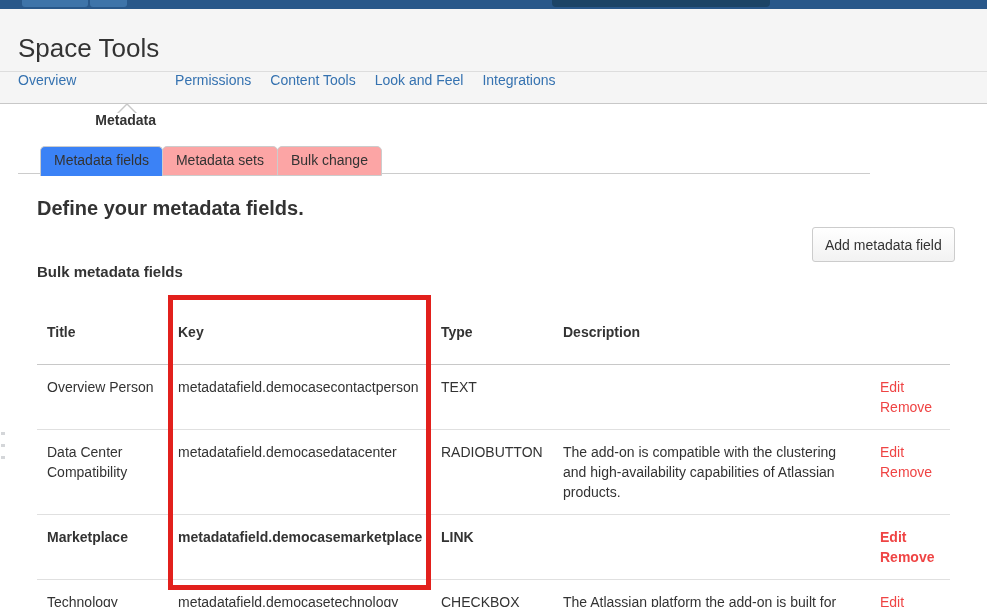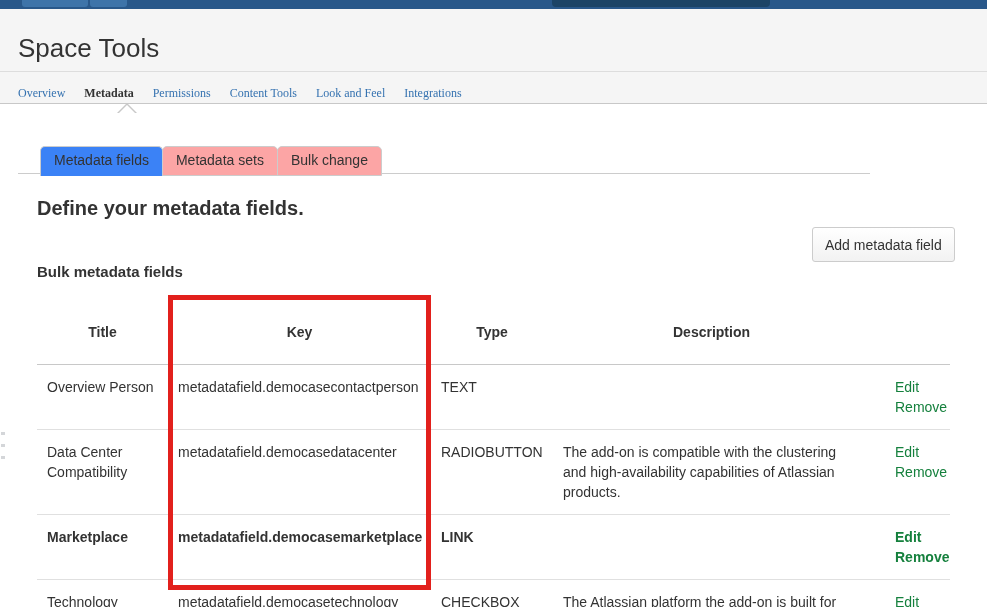--- a/index.html
+++ b/index.html
@@ -14,23 +14,23 @@
   .topbar { position:absolute; left:0; top:0; width:987px; height:9px; background:#29588a; }
   .topbar-btn { position:absolute; top:0; height:7px; background:#3e74a9; border-radius:0 0 3px 3px; cursor:pointer; }
   .topbar-btn.b1 { left:22px; width:66px; }
   .topbar-btn.b2 { left:90px; width:37px; }
   .topbar-search { position:absolute; left:552px; top:0; width:218px; height:7px; background:#1c4466; border-radius:0 0 4px 4px; }
 
   
   .page-header { position:absolute; left:0; top:9px; width:987px; height:94px; background:#f5f5f5; border-bottom:1px solid #c8c8c8; }
   .page-title { position:absolute; left:18px; top:24px; font-size:26px; line-height:30px; color:#333; font-weight:400; }
   .header-divider { position:absolute; left:0; top:62px; width:987px; border-top:1px solid #ddd; }
-  .space-nav { position:absolute; left:18px; top:76px; display:flex; gap:19px; font-size:12px; line-height:17px;font-family:Liberation Serif, serif; }
+  .space-nav { position:absolute; left:18px; top:63px; display:flex; gap:19px; font-size:14px; line-height:17px; }
   .space-nav a { color:#3572b0; }
-  .space-nav a.active { color:#333; font-weight:bold; cursor:default; }
+  .space-nav a.active { color:#333; font-weight:bold; cursor:default;margin-top:40px; }
 
   
   .notch-outer { position:absolute; left:117px; top:103px; width:0; height:0;
     border-left:10px solid transparent; border-right:10px solid transparent; border-bottom:10px solid #c8c8c8; }
   .notch-inner { position:absolute; left:119px; top:105px; width:0; height:0;
     border-left:8px solid transparent; border-right:8px solid transparent; border-bottom:8px solid #fff; }
 
   
   .tab-strip-line { position:absolute; left:18px; top:173px; width:852px; border-top:1px solid #ccc; }
   .tabs { position:absolute; left:40px; top:146px; display:flex; z-index:2; }
@@ -44,27 +44,27 @@
     font-family:"Liberation Sans", sans-serif; font-size:14px; color:#333;
     background:linear-gradient(#ffffff,#f2f2f2); border:1px solid #ccc; border-radius:3px; cursor:pointer; }
   .table-title { position:absolute; left:37px; top:263px; font-size:15px; font-weight:bold; color:#333; }
 
   .meta-table { position:absolute; left:37px; top:318px; width:913px; border-collapse:collapse; font-size:14px; table-layout:fixed; }
   .meta-table col.c-title { width:131px; }
   .meta-table col.c-key   { width:263px; }
   .meta-table col.c-type  { width:122px; }
   .meta-table col.c-desc  { width:317px; }
   .meta-table col.c-act   { width:80px; }
-  .meta-table th { text-align:center; font-weight:bold; color:#333; padding:6px 10px 24px; border-bottom:1px solid #c8c8c8; }
+  .meta-table th { text-align:left; font-weight:bold; color:#333; padding:6px 10px 24px; border-bottom:1px solid #c8c8c8; }
   .meta-table td { vertical-align:top; padding:12px 10px; border-bottom:1px solid #e0e0e0; line-height:20px; color:#333; }
   .meta-table tbody tr:nth-child(1) { height:55px; }
   .meta-table tbody tr:nth-child(2) { height:74px; }
   .meta-table tbody tr:nth-child(3) { height:56px;font-weight:bold; }
   .meta-table tbody tr:nth-child(4) { height:54px; }
-  .meta-table td a { display:block; color:#15803d; line-height:20px;margin-left:15px; }
+  .meta-table td a { display:block; color:#ef4444; line-height:20px; }
 
   
   .highlight-box { position:absolute; left:168px; top:295px; width:263px; height:295px;
     border:5px solid #e2201c; box-sizing:border-box; pointer-events:none; z-index:5; }
 
   
   .edge-artifact { position:absolute; left:1px; top:432px; width:4px; height:3px; background:#b9bcc0;
     box-shadow:0 12px 0 #b9bcc0, 0 24px 0 #b9bcc0; opacity:.6; }
 </style>
 </head>

